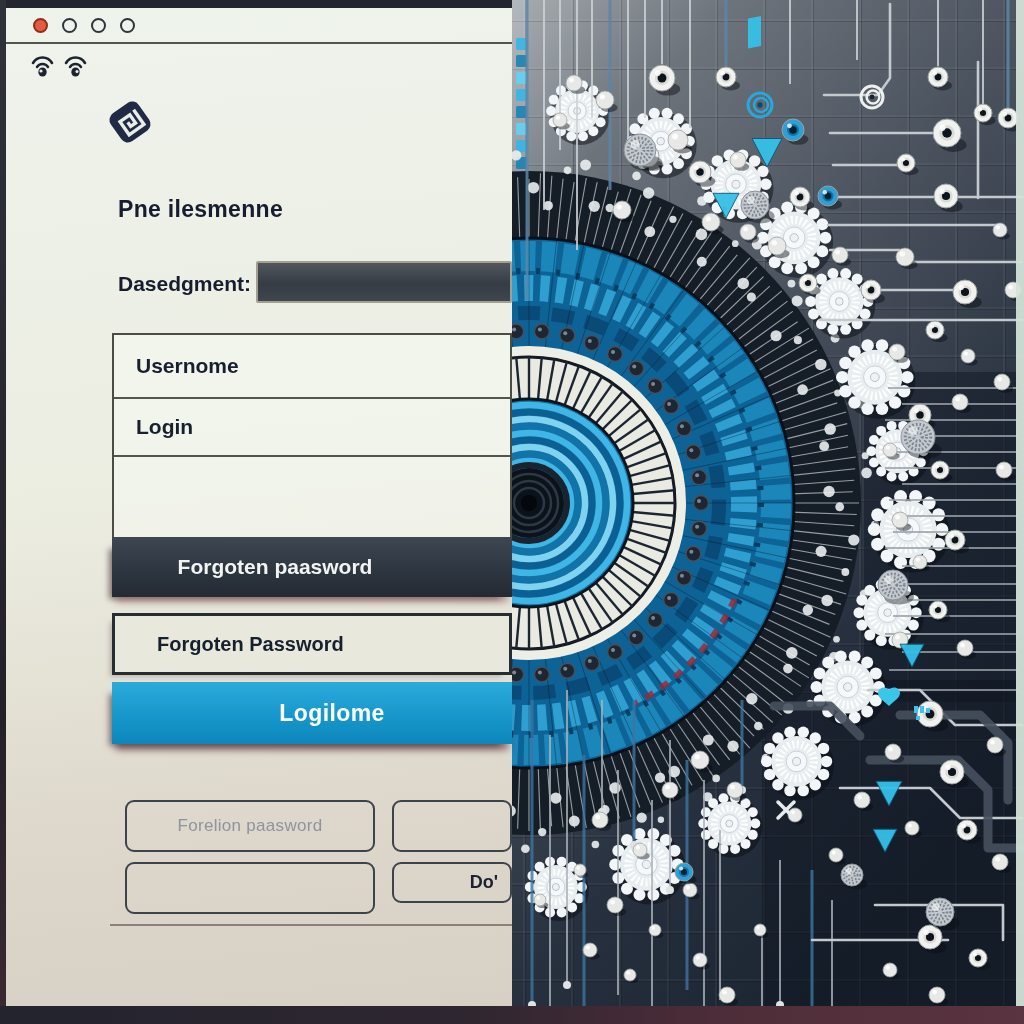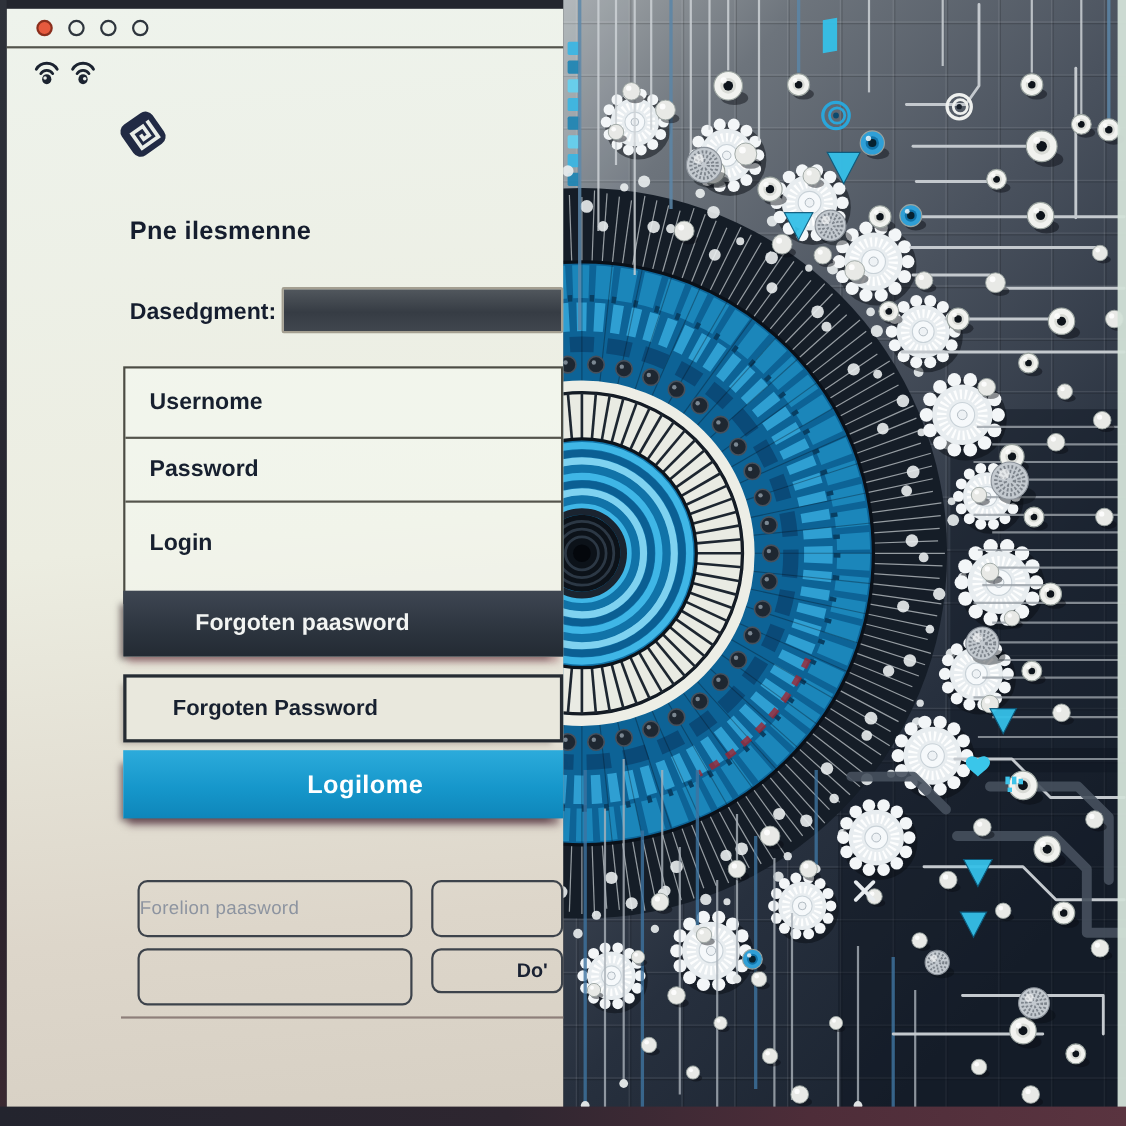--- a/index.html
+++ b/index.html
@@ -30,21 +30,21 @@
   .btn-dark{top:529px;height:60px;color:#f2f4f2;font-size:21px;font-weight:700;justify-content:center;padding-right:106px;
             background:linear-gradient(180deg,#3e4652 0%,#2b333d 65%,#232a33 100%);
             box-shadow:0 9px 7px -4px rgba(142,86,93,.55),-8px 7px 6px -5px rgba(60,45,50,.6);padding-left:32px;}
   .btn-light{top:605px;height:62px;color:#17202f;font-size:20px;font-weight:700;padding-left:42px;
              background:#e9e8dd;border:3px solid #262c33;
              box-shadow:-6px 5px 5px -4px rgba(95,78,72,.35);}
   .btn-blue{top:674px;height:62px;color:#ffffff;font-size:23px;font-weight:700;justify-content:center;letter-spacing:.4px;
             background:linear-gradient(180deg,#2cabdb 0%,#1697cb 55%,#0e86ba 100%);
             box-shadow:0 10px 7px -4px rgba(75,38,52,.6),-8px 7px 6px -5px rgba(60,40,50,.55);padding-left:40px;}
   .gridbtn{position:absolute;box-sizing:border-box;border:2px solid #3d434b;border-radius:9px;background:transparent;
-           display:flex;align-items:center;font-size:17px;cursor:pointer;}
+           display:flex;align-items:center;justify-content:center;font-size:17px;cursor:pointer;}
   .gb-1{left:119px;top:792px;width:250px;height:52px;color:#8d94a0;letter-spacing:.3px;}
   .gb-2{left:386px;top:792px;width:120px;height:52px;}
   .gb-3{left:119px;top:854px;width:250px;height:52px;}
   .gb-4{left:386px;top:854px;width:120px;height:41px;justify-content:flex-end;padding-right:12px;
         color:#1a2233;font-weight:700;font-size:18px;}
   .hr-line{position:absolute;left:104px;top:916px;width:402px;height:2px;background:#8e7f7a;}
   
   .left-sliver{position:absolute;left:0;top:0;width:6px;height:1024px;
                background:linear-gradient(180deg,#2e323a 0%,#24202a 70%,#3b2931 100%);}
   .bottom-strip{position:absolute;left:0;top:1006px;width:1024px;height:18px;
@@ -1368,23 +1368,20 @@
     <div class="heading">Pne ilesmenne</div>
 
     <label class="dept-label">Dasedgment:</label>
     <input class="dept-input" readonly="" value="" style="">
 
     <div class="formbox">
       <div class="formrow">
         <span>Usernome</span>
       </div>
       <div class="formrow">
-        <span>Password</span>
-      </div>
-      <div class="formrow">
         <span>Login</span>
       </div>
     </div>
 
     <div class="btn btn-dark">
       <span>Forgoten paasword</span>
     </div>
     <div class="btn btn-light">
       <span>Forgoten Password</span>
     </div>

